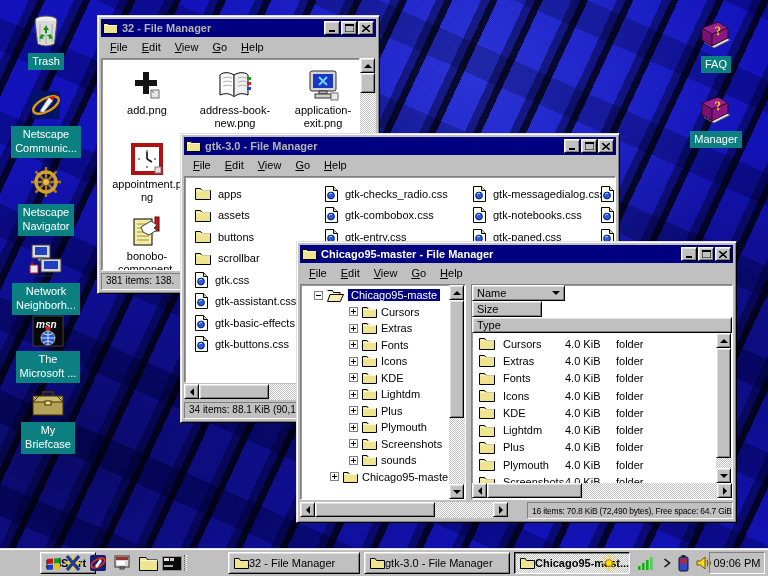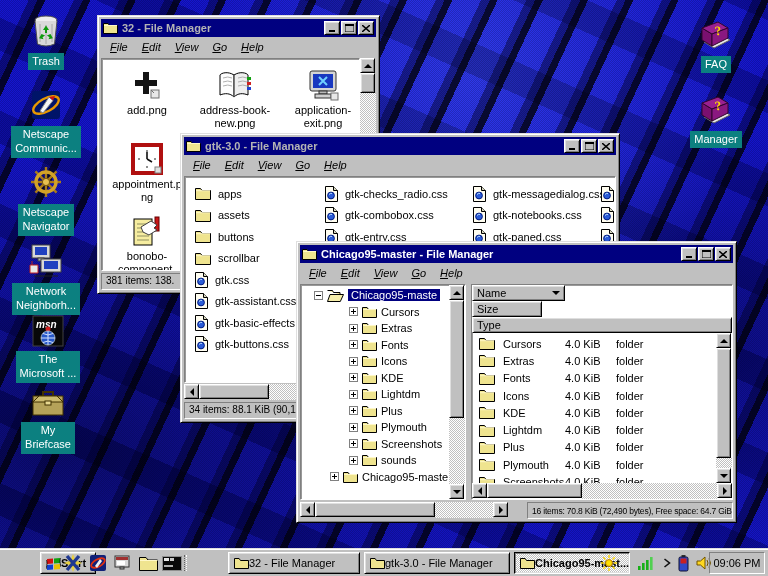--- a/index.html
+++ b/index.html
@@ -27,21 +27,21 @@
   .raised { background:#c0c0c0; border:1px solid; border-color:#fff #000 #000 #fff;
     box-shadow:inset 1px 1px 0 #dfdfdf, inset -1px -1px 0 #808080; }
   .sunken { border:1px solid; border-color:#808080 #fff #fff #808080;
     box-shadow:inset 1px 1px 0 rgba(0,0,0,.4); }
   .titlebar { height:18px; background:#000080; display:flex; align-items:center; gap:4px; padding:0 2px; }
   .ttext { flex:1; color:#fff; font-weight:bold; font-size:11px; white-space:nowrap; overflow:hidden; }
   .inactive .ttext { color:#b4b4b4; }
   .tbtns { display:flex; gap:1px; }
   .tbtn { width:16px; height:14px; display:flex; align-items:center; justify-content:center; }
   .menubar { display:flex; padding:3px 0 3px 3px; }
-  .menu-item { padding:1px 8px 2px 6px;font-style:italic; }
+  .menu-item { padding:1px 8px 2px 6px; }
   .menu-item::first-letter { text-decoration:underline; }
   .canvas { background:#fff; position:relative; overflow:hidden; }
   .statusbar { margin-top:2px; display:flex; }
   .scell { border:1px solid; border-color:#808080 #fff #fff #808080; padding:1px 4px; height:17px;
     white-space:nowrap; overflow:hidden; font-size:10px; }
 
   
   .track { background-color:#fff;
     background-image:conic-gradient(#c0c0c0 0 25%, transparent 0 50%, #c0c0c0 0 75%, transparent 0);
     background-size:2px 2px; }

